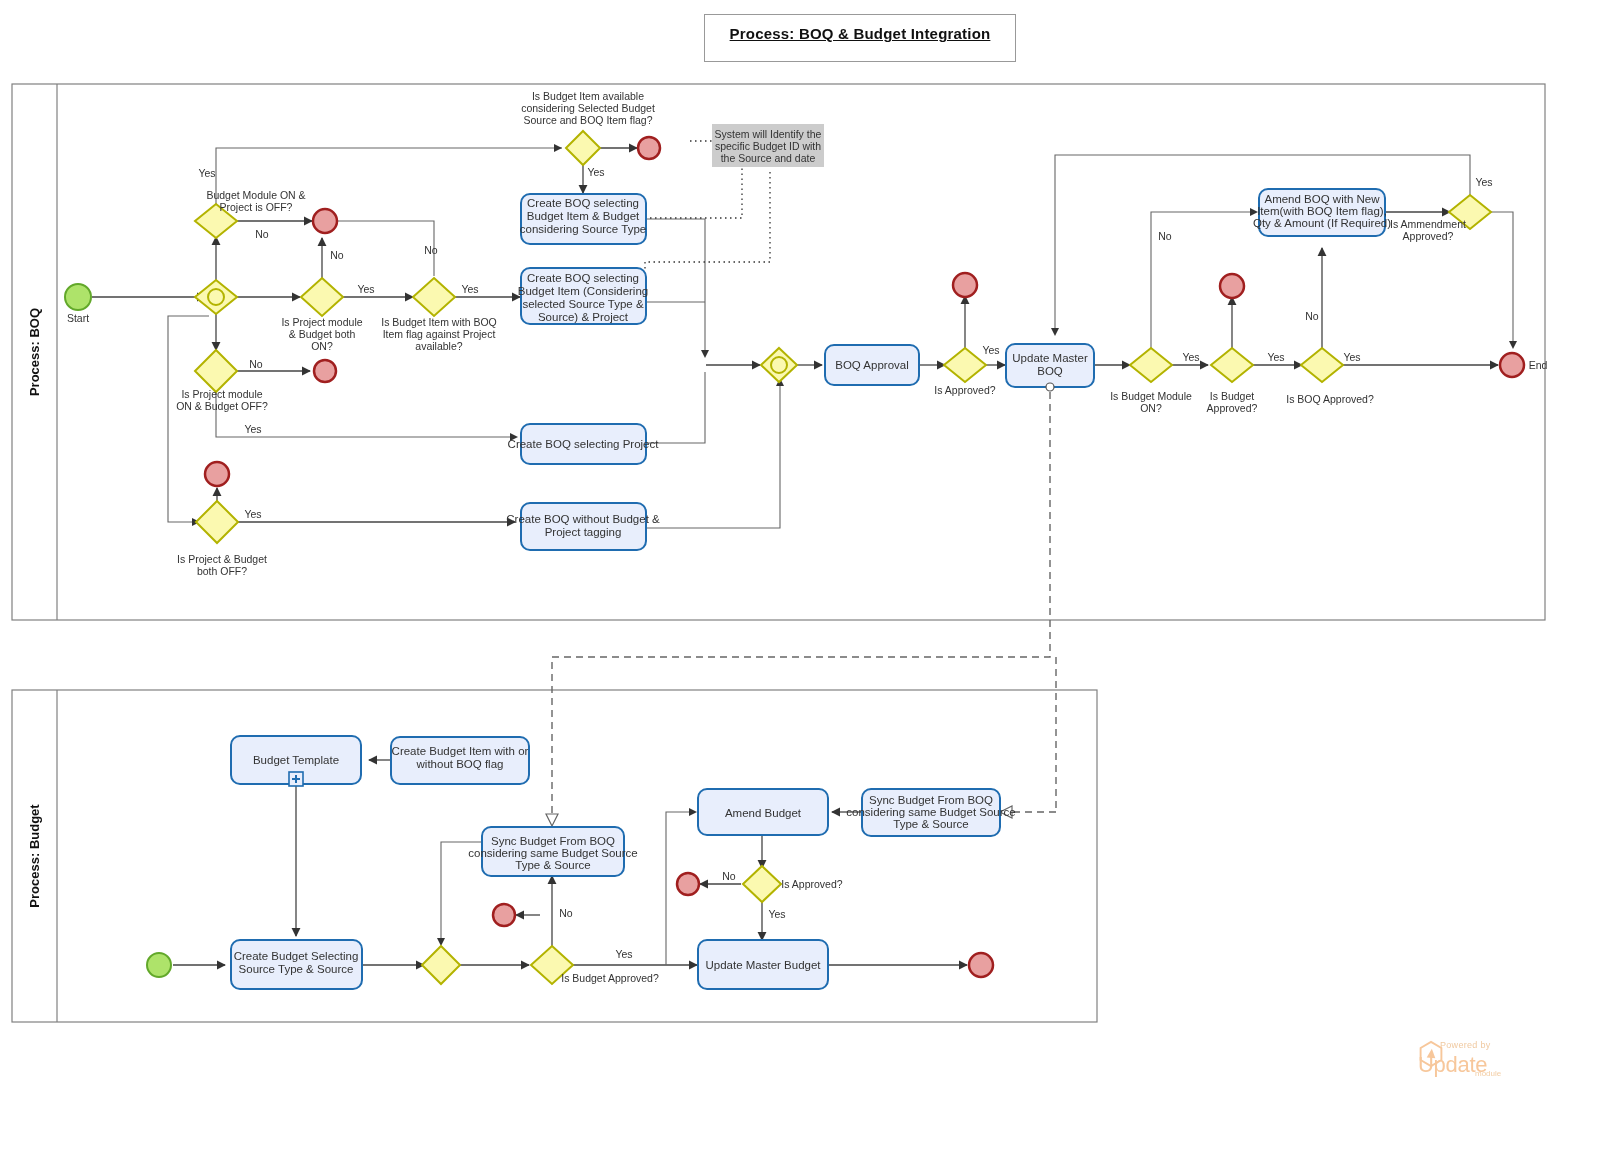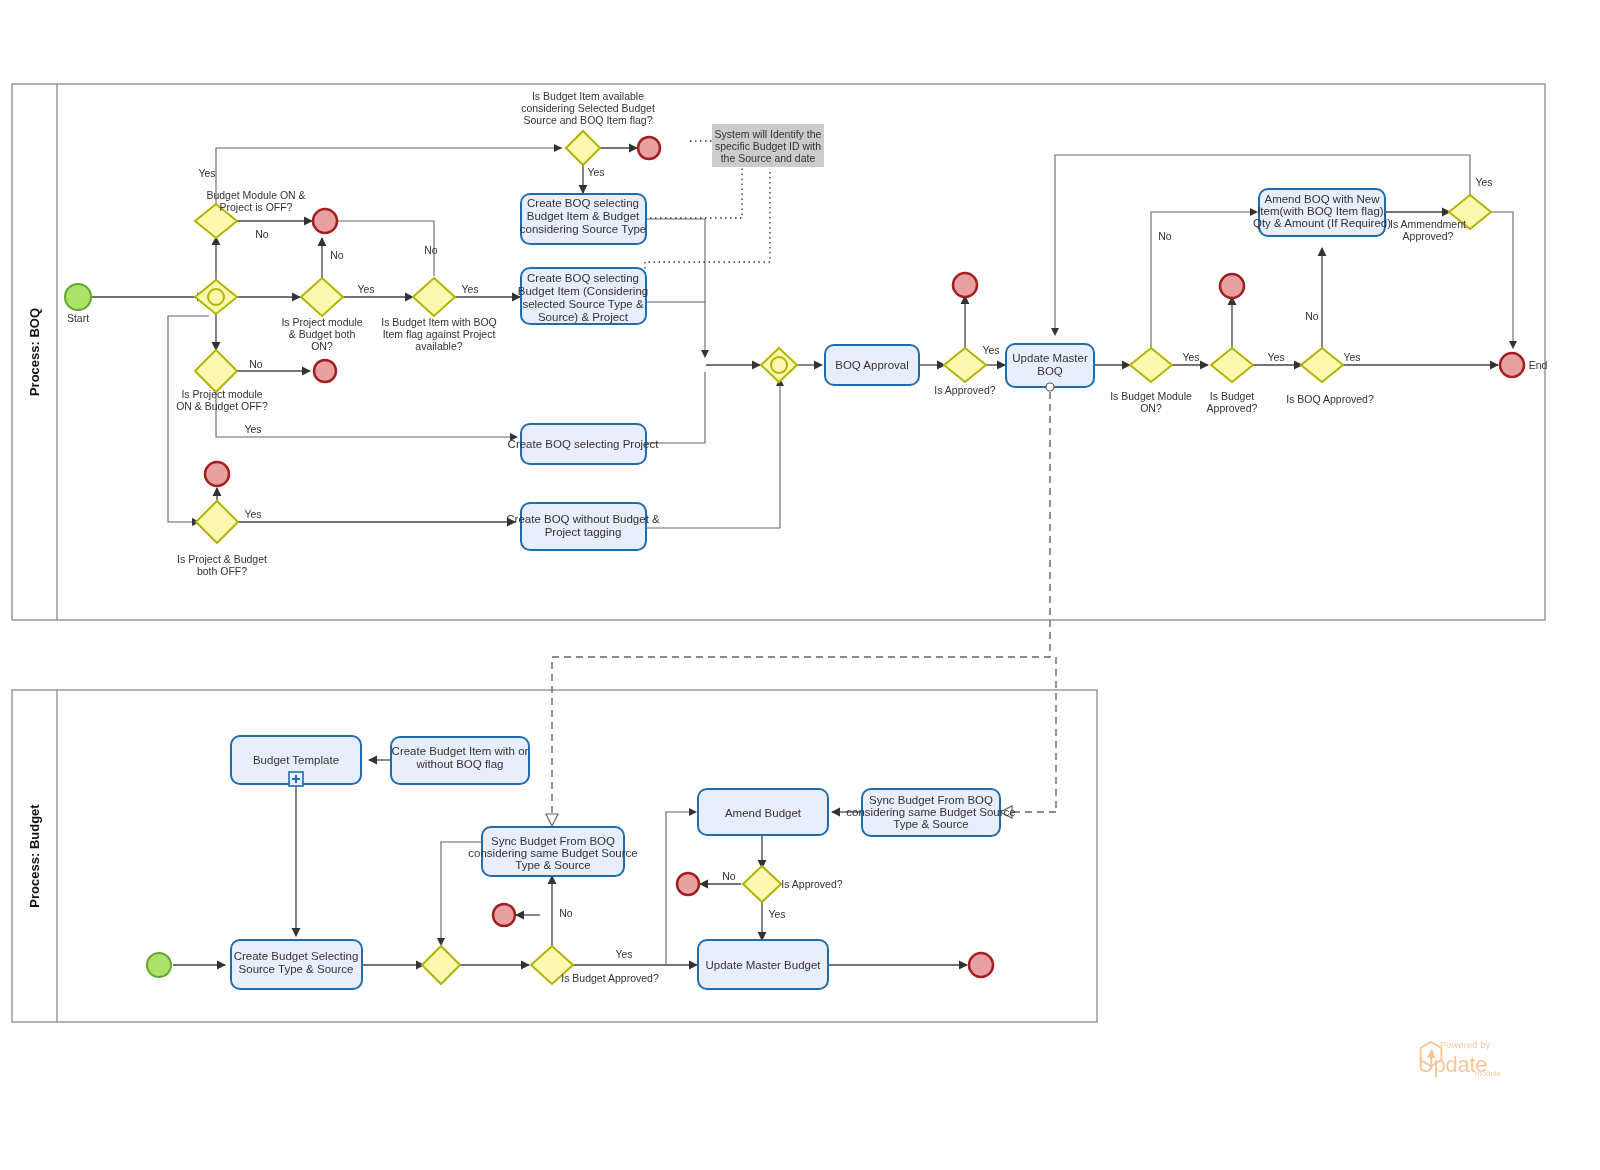--- a/index.html
+++ b/index.html
@@ -14,20 +14,23 @@
   .wm-row{display:flex;align-items:center;gap:5px;margin-top:2px;}
   .wm-hex{width:26px;height:28px;}
   .wm-sub{font-size:8px;color:#f3cda4;position:absolute;left:57px;top:17px;}
   .wm-main{font-size:22px;color:#f7c79b;font-weight:400;letter-spacing:-.3px;}
 </style>
 </head>
 <body>
 
 <div id="stage">
 
+  <div class="ttl-box">
+    <div class="ttl-txt">Process: BOQ &amp; Budget Integration</div>
+  </div>
 
   <svg width="1600" height="1170" viewBox="0 0 1600 1170">
     <defs>
       <marker id="arw" viewBox="0 0 10 10" refX="9" refY="5" markerWidth="7" markerHeight="7" orient="auto-start-reverse">
         <path d="M0,0 L10,5 L0,10 z" fill="#333"></path>
       </marker>
       <marker id="arwg" viewBox="0 0 10 10" refX="9" refY="5" markerWidth="7" markerHeight="7" orient="auto-start-reverse">
         <path d="M0,0 L10,5 L0,10 z" fill="#555"></path>
       </marker>
       <marker id="mopen" viewBox="0 0 12 12" refX="11" refY="6" markerWidth="11" markerHeight="11" orient="auto-start-reverse">

